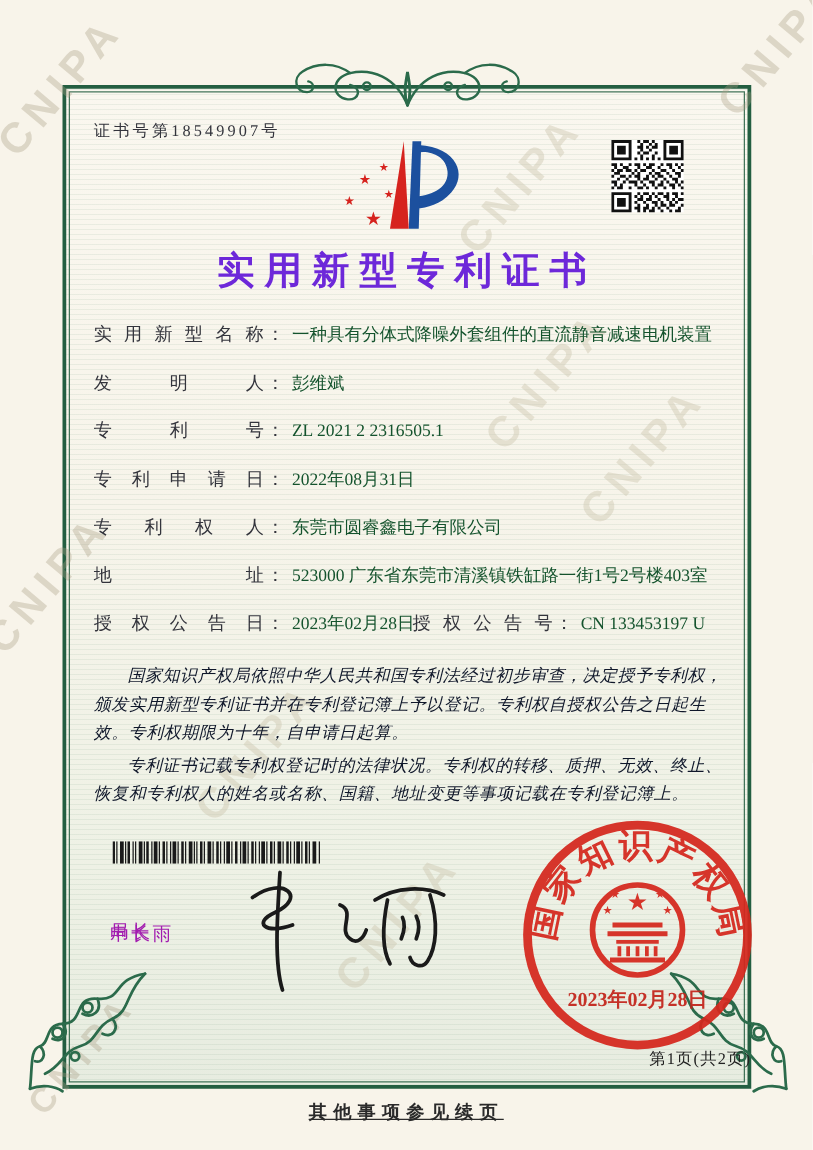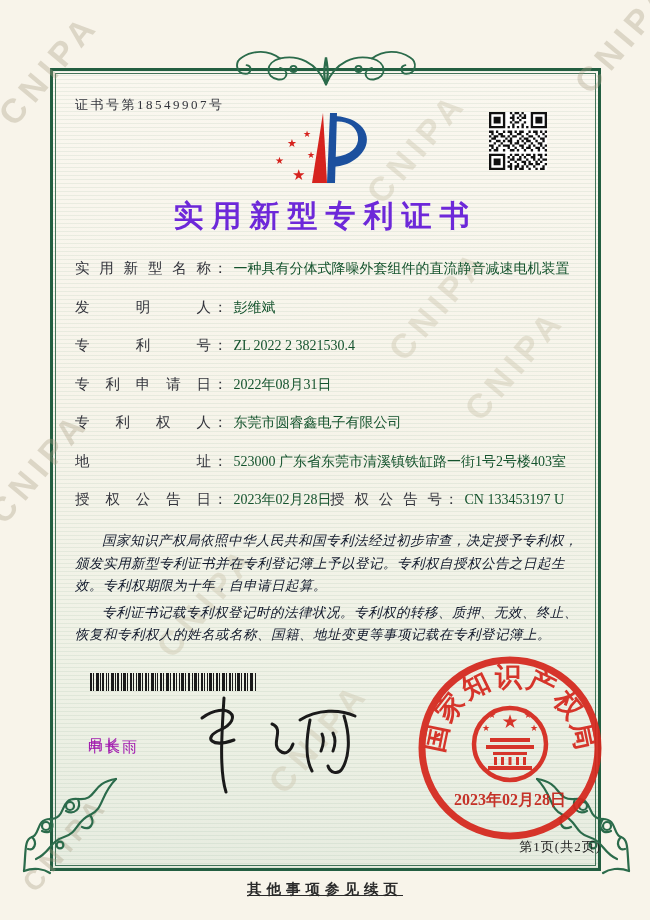--- a/index.html
+++ b/index.html
@@ -183,21 +183,21 @@
           <span>发</span>
           <span>明</span>
           <span>人</span>
         </span><span class="fsep">：</span><span class="fval">彭维斌</span>
     </div>
     <div class="frow">
       <span class="jlabel">
           <span>专</span>
           <span>利</span>
           <span>号</span>
-        </span><span class="fsep">：</span><span class="fval">ZL 2022 2 3821530.4</span>
+        </span><span class="fsep">：</span><span class="fval">ZL 2021 2 2316505.1</span>
     </div>
     <div class="frow">
       <span class="jlabel">
           <span>专</span>
           <span>利</span>
           <span>申</span>
           <span>请</span>
           <span>日</span>
         </span><span class="fsep">：</span><span class="fval">2022年08月31日</span>
     </div>

